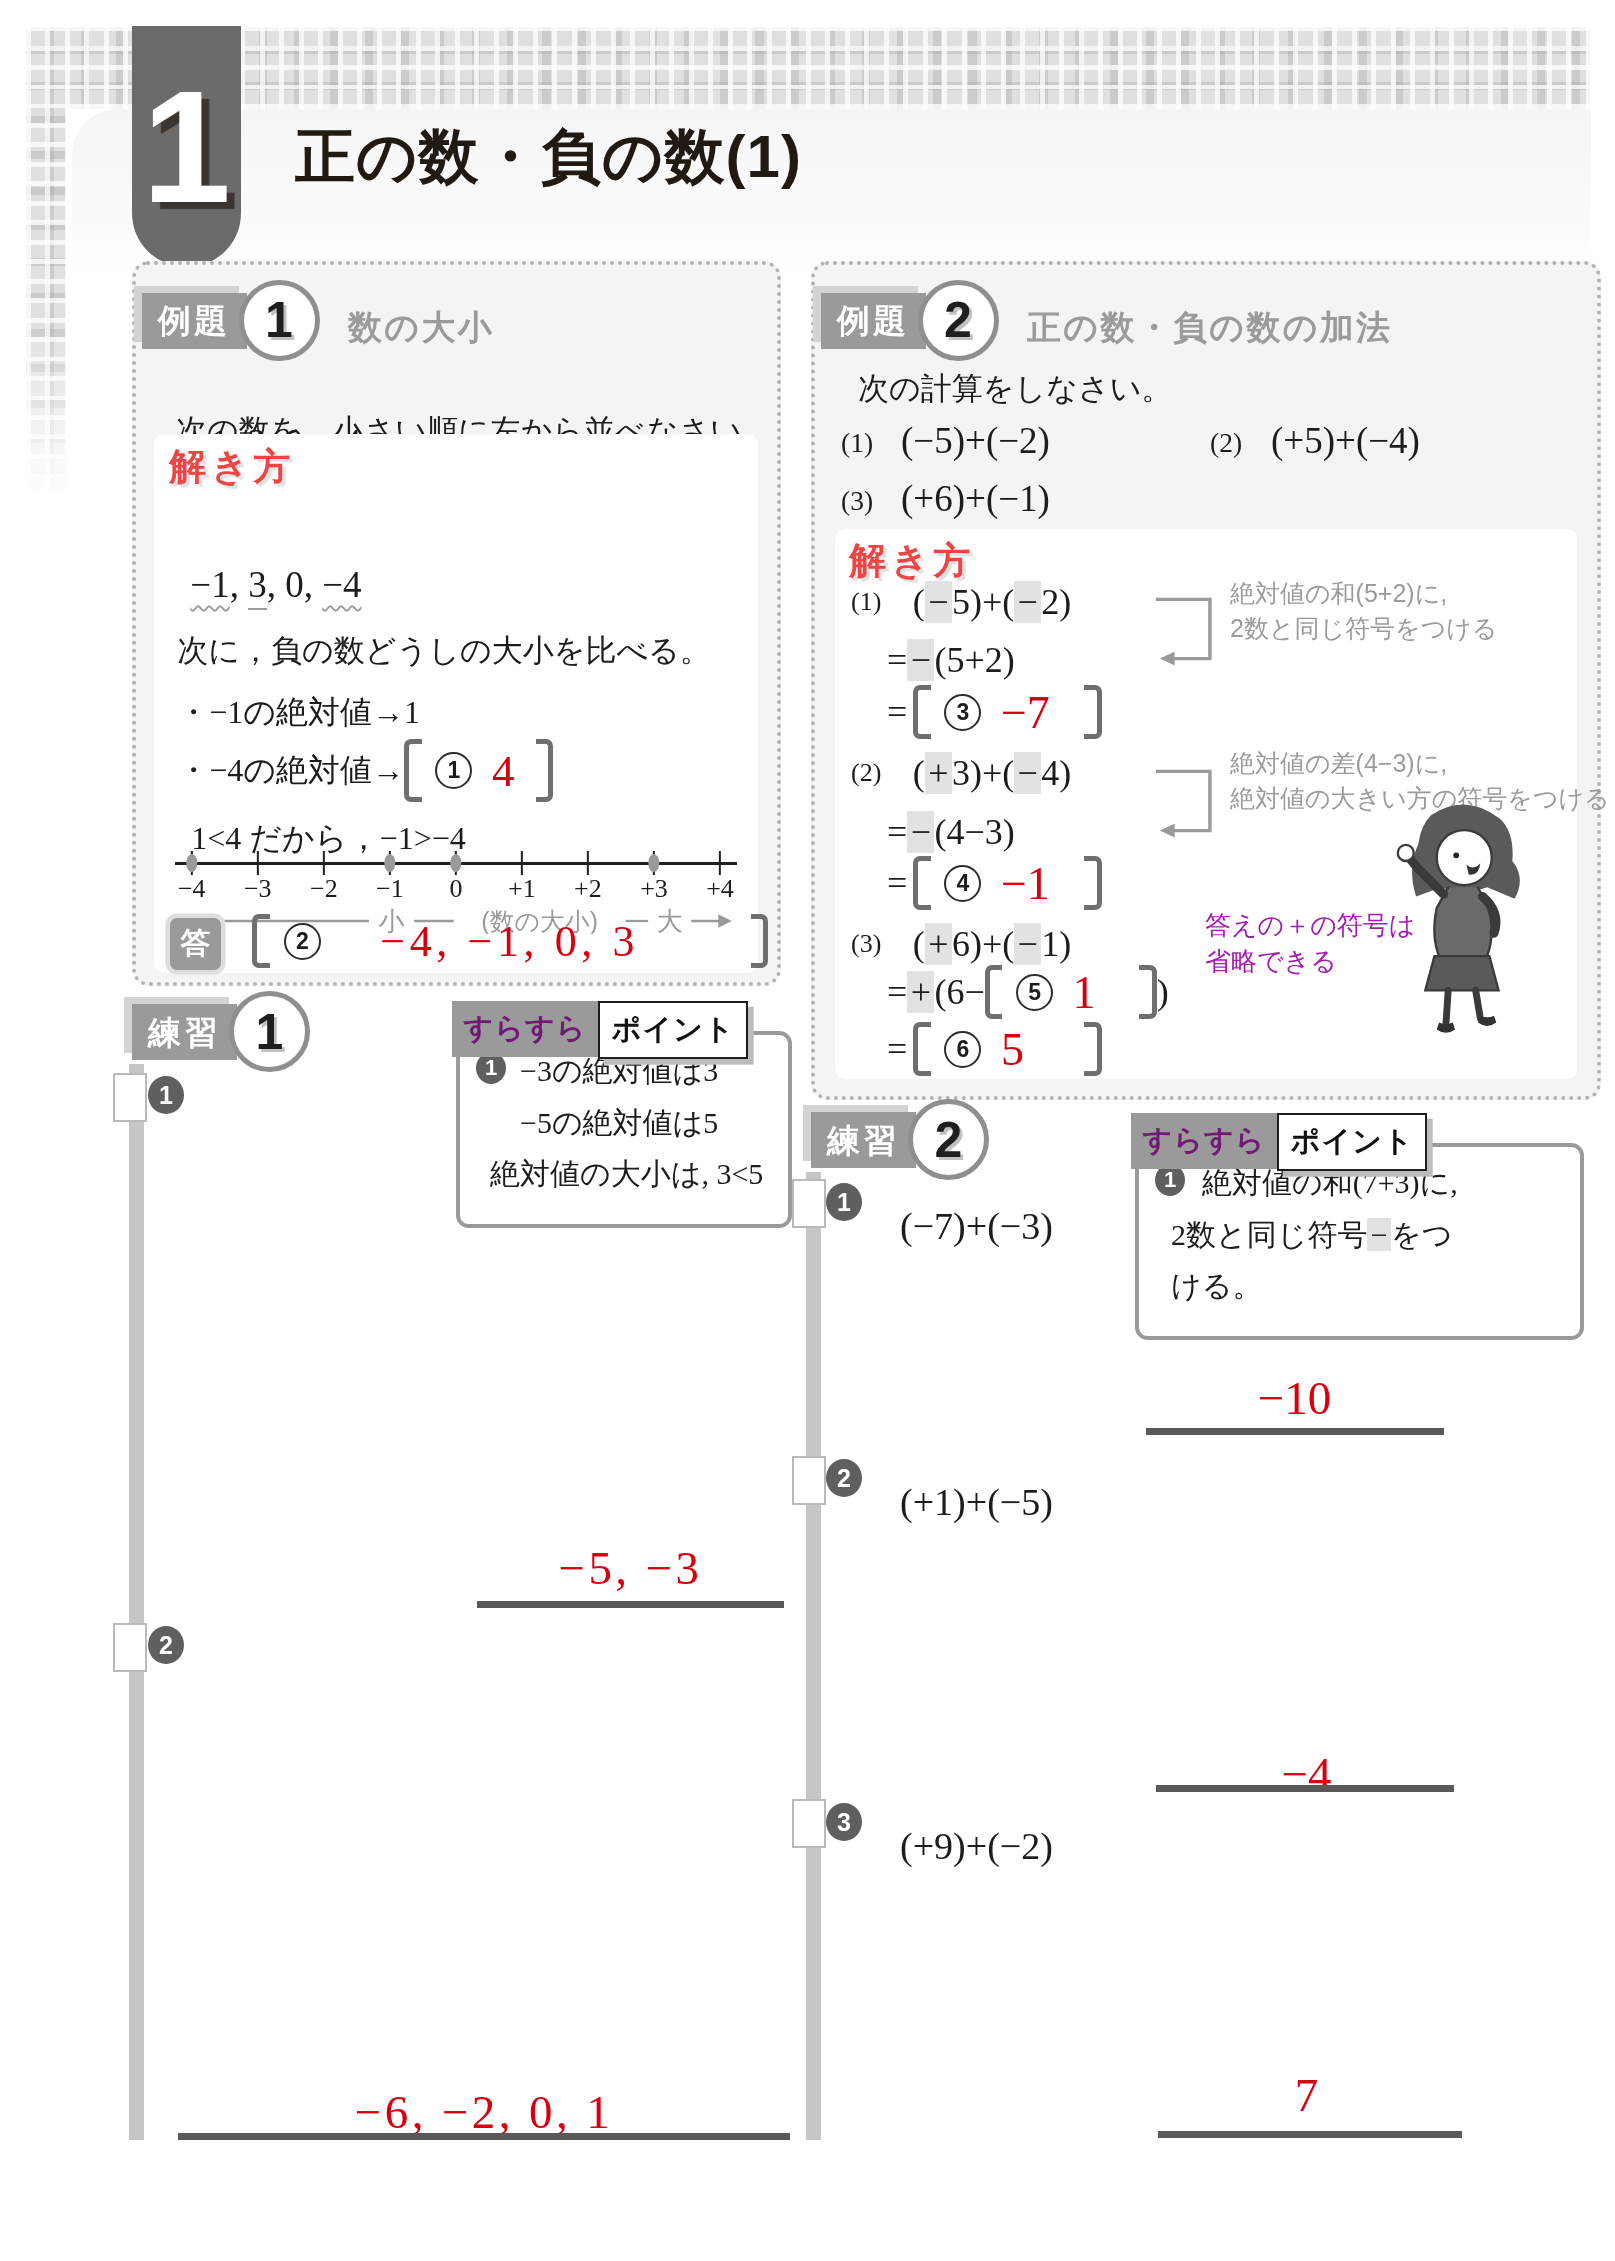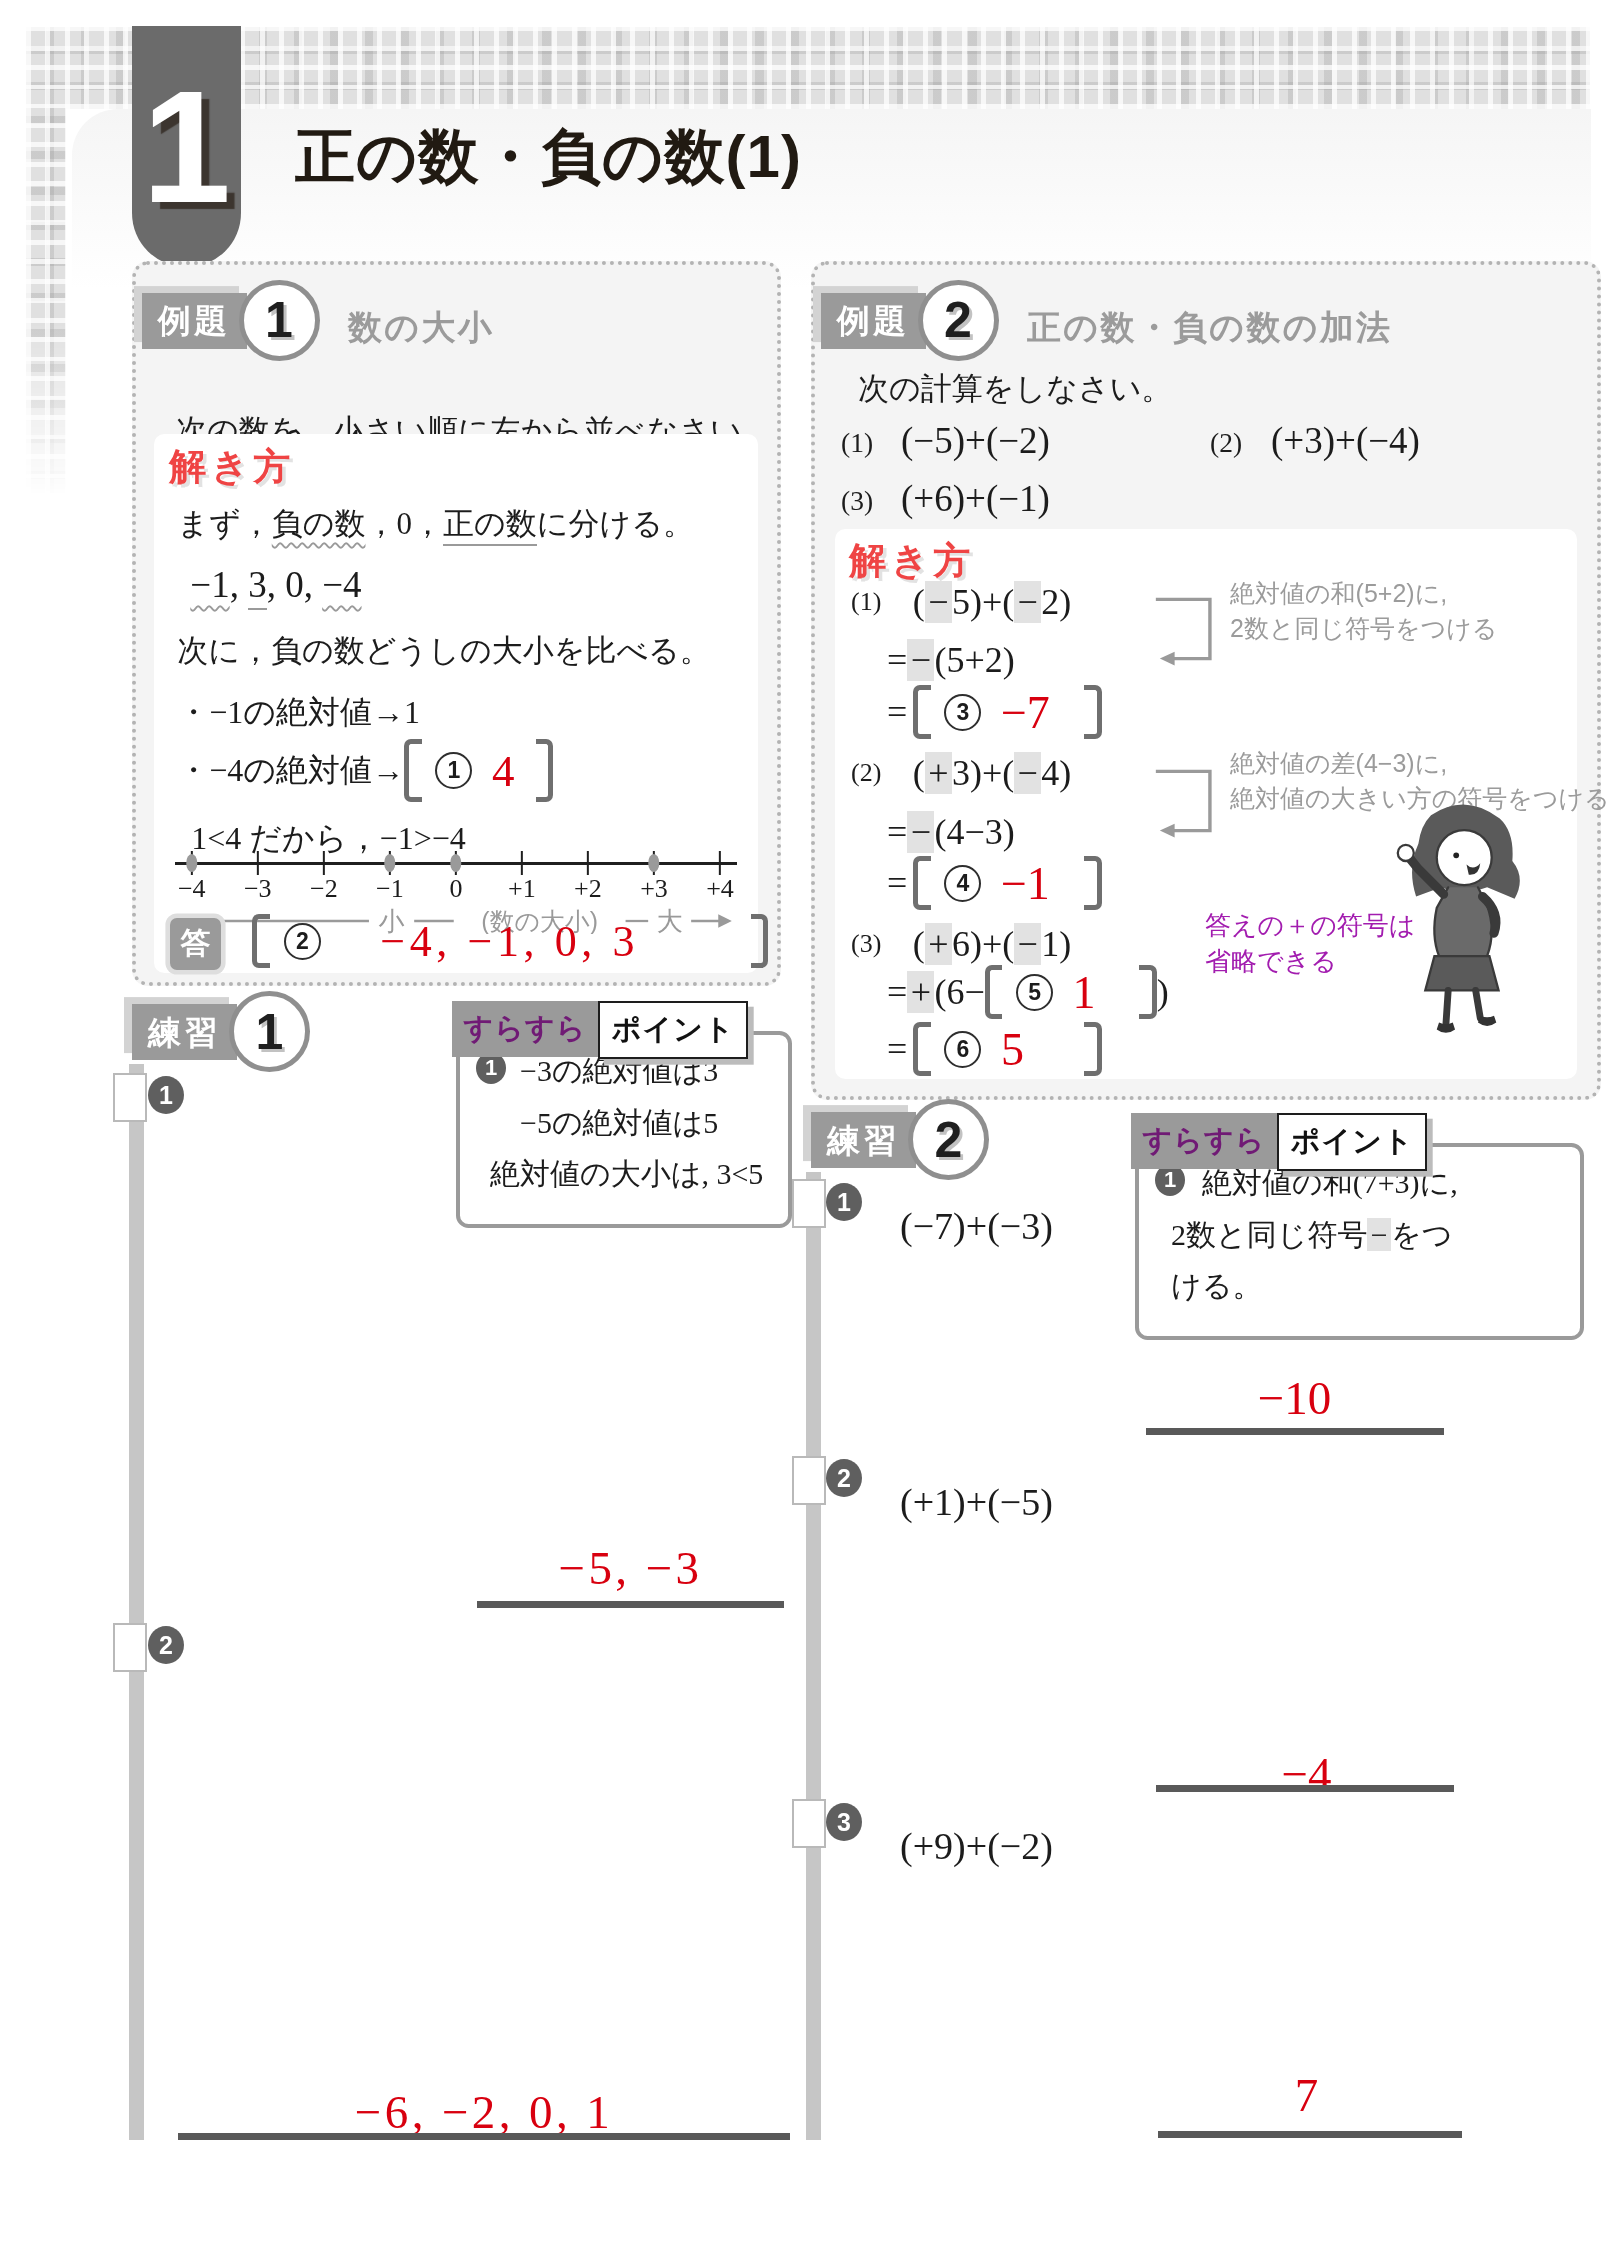--- a/index.html
+++ b/index.html
@@ -93,23 +93,20 @@
   <div class="abs badge" style="left:5.7px;top:27.5px;">
     <span class="badge-tab">例題</span>
     <span class="badge-circ">1</span>
   </div>
   <div class="abs ex-title" style="left:212px;top:40px;">数の大小</div>
   <div class="abs qtext serif" style="left:40px;top:103px;margin-top:42px;">次の数を，小さい順に左から並べなさい。</div>
   <div class="abs qnums serif" style="left:54px;top:156px;">−1, 3, 0, −4</div>
 
   <div class="abs solve" style="left:18.3px;top:169px;width:604px;height:539px;">
     <div class="abs solve-head" style="left:15px;top:8px;">解き方</div>
-    <div class="abs qtext serif" style="left:23px;top:69px;">
-      <span>まず，</span><span class="wavy">負の数</span><span>，0，</span><span class="unders">正の数</span><span>に分ける。</span>
-    </div>
     <div class="abs qnums serif" style="left:36px;top:129px;">
       <span class="wavy">−1</span><span>,</span>&nbsp;<span class="unders">3</span><span>,</span>&nbsp;<span>0</span><span>,</span>&nbsp;<span class="wavy">−4</span>
     </div>
     <div class="abs qtext serif" style="left:23px;top:196px;">次に，負の数どうしの大小を比べる。</div>
     <div class="abs serif" style="left:23px;top:257px;font-size:32px;">・−1の絶対値→1</div>
     <div class="abs eqrow serif" style="left:23px;top:305px;height:63px;">
       <span style="font-size:32px;">・−4の絶対値→</span>
       <span class="brk" style="width:149px;height:63px;">
         <span class="brk-l"></span>
         <span class="brk-c">
@@ -179,21 +176,21 @@
   <div class="abs badge" style="left:5.7px;top:27.5px;">
     <span class="badge-tab">例題</span>
     <span class="badge-circ">2</span>
   </div>
   <div class="abs ex-title" style="left:212px;top:40px;">正の数・負の数の加法</div>
   <div class="abs qtext serif" style="left:43px;top:103px;">次の計算をしなさい。</div>
 
   <div class="abs serif" style="left:26px;top:162px;font-size:27.5px;">(1)</div>
   <div class="abs serif" style="left:86px;top:154px;font-size:37px;">(−5)+(−2)</div>
   <div class="abs serif" style="left:395px;top:162px;font-size:27.5px;">(2)</div>
-  <div class="abs serif" style="left:456px;top:154px;font-size:37px;">(+3)+(−4)</div>
+  <div class="abs serif" style="left:456px;top:154px;font-size:37px;">(+5)+(−4)</div>
   <div class="abs serif" style="left:26px;top:220px;font-size:27.5px;">(3)</div>
   <div class="abs serif" style="left:86px;top:212px;font-size:37px;">(+6)+(−1)</div>
 
   <div class="abs solve" style="left:20px;top:264px;width:742px;height:550px;">
     <div class="abs solve-head" style="left:14.3px;top:6.9px;">解き方</div>
 
     <div class="abs eqrow serif" style="left:16px;top:52px;">
       <span style="font-size:26px;margin-right:31.5px;">(1)</span>
       <span>(</span>
         <span class="hl">−</span>

